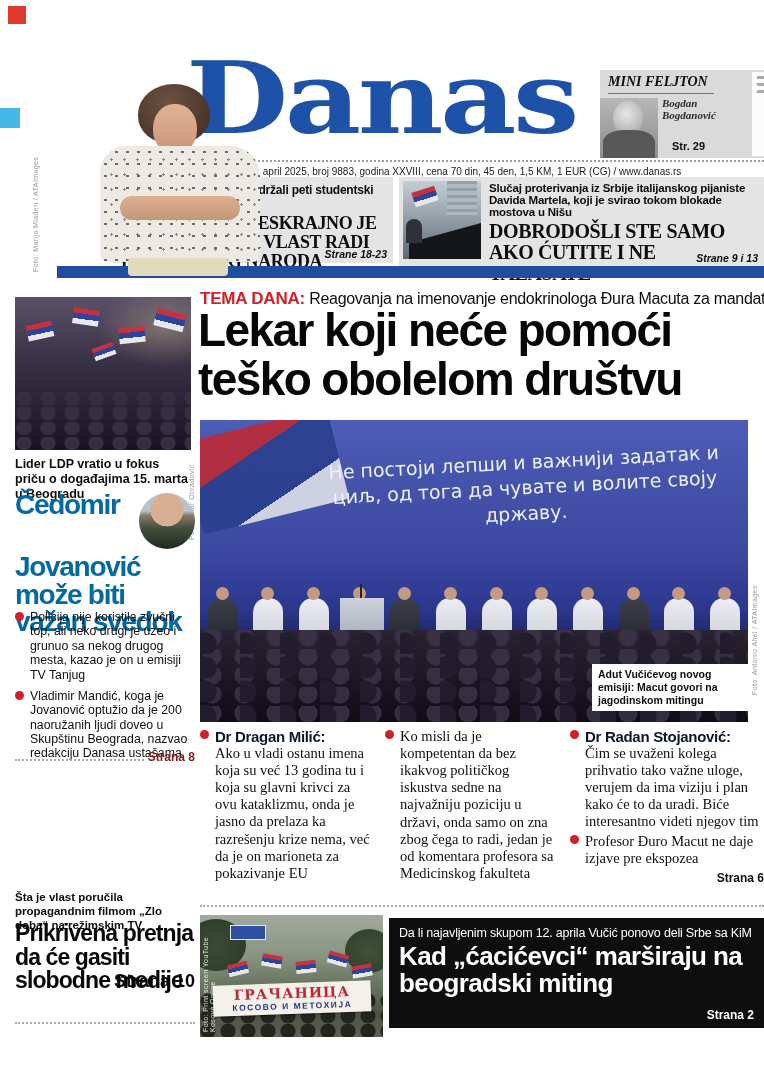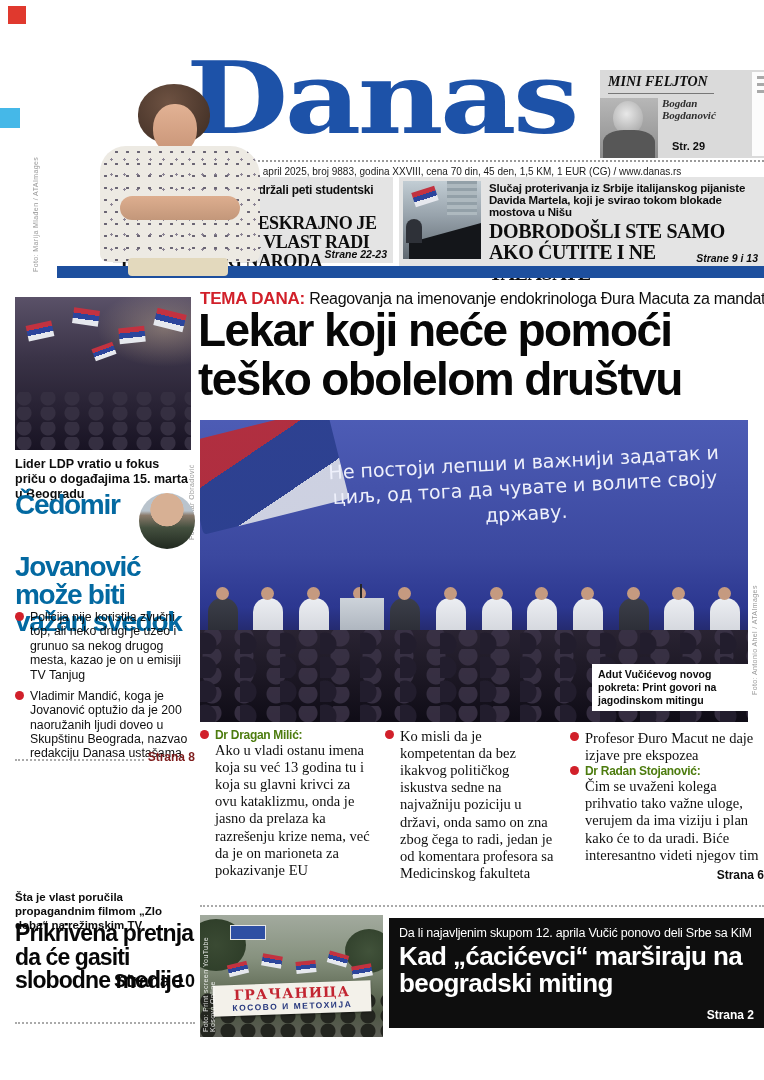--- a/index.html
+++ b/index.html
@@ -134,21 +134,21 @@
   .mp-crowd::before{content:"";position:absolute;inset:0;
     background-image:radial-gradient(circle at 12px 7px,#3b3347 9px,transparent 10px);background-size:32px 19px;opacity:.85;}
   .mp-crowd::after{content:"";position:absolute;inset:0;
     background-image:radial-gradient(circle at 5px 14px,#221d2d 11px,transparent 12px);background-size:40px 24px;}
   .mp-cap{position:absolute;left:392px;top:244px;width:146px;background:#fff;padding:4px 6px;
     font-size:10.5px;font-weight:700;line-height:1.25;color:#0d0d0d;}
   .cred-mp{position:absolute;left:751px;top:545px;height:150px;}
 
   
   .qwrap{position:absolute;left:200px;top:728px;width:564px;display:grid;grid-template-columns:170px 170px 194px;column-gap:15px;}
-  .qname{font-weight:700;font-size:12px;letter-spacing:-.3px;color:#4d7c0f;}
+  .qname{font-weight:700;font-size:15px;letter-spacing:-.3px;color:#0f172a;}
   .qtext{font-family:"Liberation Serif",serif;font-size:14.5px;line-height:1.18;color:#0f0f0f;}
   .qrow{display:flex;gap:6px;}
   .q-page{text-align:right;font-weight:700;font-size:12px;margin-top:4px;color:#0d0d0d;}
 
   
   .rule-mid{position:absolute;left:200px;right:0;top:905px;border-top:2px dotted #aaa;}
   .kimphoto{position:absolute;left:200px;top:915px;width:183px;height:122px;overflow:hidden;
     background:linear-gradient(180deg,#a2aa9e 0%,#87927f 35%,#66715c 60%,#4c5542 80%,#5e5f58 100%);}
   .kimphoto .tree1{position:absolute;left:-14px;top:4px;width:60px;height:52px;border-radius:50%;
     background:radial-gradient(circle,#3a4a33,#2b3a26);}
@@ -207,21 +207,21 @@
   </div>
 
   <div class="rule-top"></div>
   <div class="dateline">UTORAK, 8. april 2025, broj 9883, godina XXVIII, cena 70 din, 45 den, 1,5 KM, 1 EUR (CG) / www.danas.rs</div>
 
   <div class="t-left">
     <div class="t-kick">Slavni glumci spotom podržali peti studentski zahtev</div>
     <div class="t-hl">
       <span>SEKA SABLIĆ: </span><span>BESKRAJNO JE SRAMOTNO ŠTA VLAST RADI PROTIV SVOG NARODA</span>
     </div>
-    <div class="t-pages">Strane 22-23</div>
+    <div class="t-pages">Strane 18-23</div>
   </div>
 
   <div class="t-right">
     <div class="piano-photo">
       <div class="bldg"></div>
       <div class="fl triflag"></div>
       <div class="wedge"></div>
       <div class="man"></div>
     </div>
     <div class="txt">
@@ -287,51 +287,51 @@
       <div class="person wc"></div>
       <div class="person wc"></div>
       <div class="person wc"></div>
       <div class="person wc"></div>
       <div class="person dk"></div>
       <div class="person wc"></div>
       <div class="person wc"></div>
     </div>
     <div class="podium"></div>
     <div class="mp-crowd"></div>
-    <div class="mp-cap">Adut Vučićevog novog pokreta: Print govori na jagodinskom mitingu</div>
+    <div class="mp-cap">Adut Vučićevog novog emisiji: Macut govori na jagodinskom mitingu</div>
   </div>
   <div class="cred-mp vcred">Foto: Antonio Ahel / ATAImages</div>
 
   <div class="qwrap">
     <div class="qcol">
       <div class="qrow">
         <span class="dot"></span>
         <div>
           <div class="qname">Dr Dragan Milić:</div>
           <div class="qtext">Ako u vladi ostanu imena koja su već 13 godina tu i koja su glavni krivci za ovu kataklizmu, onda je jasno da prelaza ka razrešenju krize nema, već da je on marioneta za pokazivanje EU</div>
         </div>
       </div>
     </div>
     <div class="qcol">
       <div class="qrow">
         <span class="dot"></span>
         <div class="qtext">Ko misli da je kompetentan da bez ikakvog političkog iskustva sedne na najvažniju poziciju u državi, onda samo on zna zbog čega to radi, jedan je od komentara profesora sa Medicinskog fakulteta</div>
       </div>
     </div>
     <div class="qcol">
-      <div class="qrow" style="margin-top:2px">
-        <span class="dot"></span>
-        <div class="qtext">Profesor Đuro Macut ne daje izjave pre ekspozea</div>
-      </div>
       <div class="qrow">
         <span class="dot"></span>
         <div>
           <div class="qname">Dr Radan Stojanović:</div>
           <div class="qtext">Čim se uvaženi kolega prihvatio tako važne uloge, verujem da ima viziju i plan kako će to da uradi. Biće interesantno videti njegov tim</div>
         </div>
+      </div>
+      <div class="qrow" style="margin-top:2px">
+        <span class="dot"></span>
+        <div class="qtext">Profesor Đuro Macut ne daje izjave pre ekspozea</div>
       </div>
       <div class="q-page">Strana 6</div>
     </div>
   </div>
 
   <div class="rule-mid"></div>
 
   <div class="kimphoto">
     <div class="tree1"></div>
     <div class="tree2"></div>

